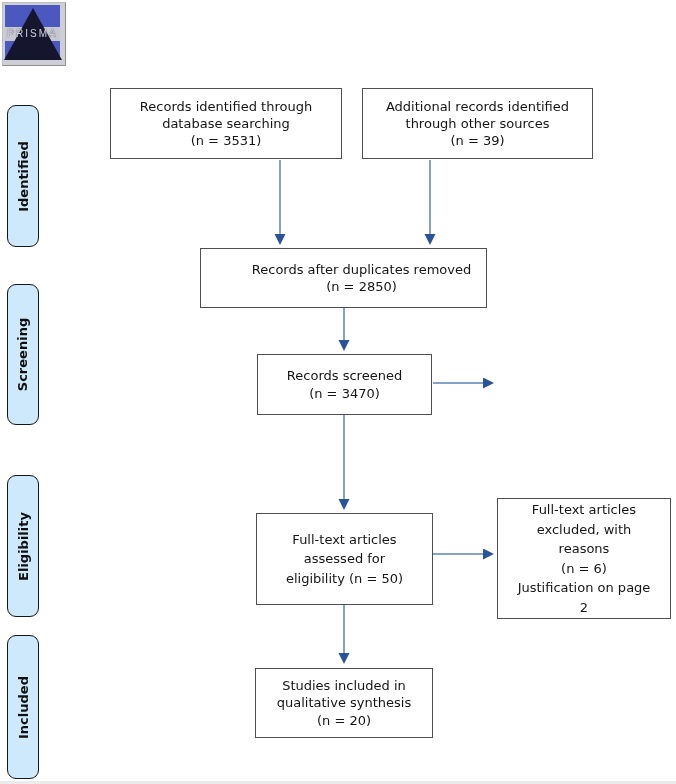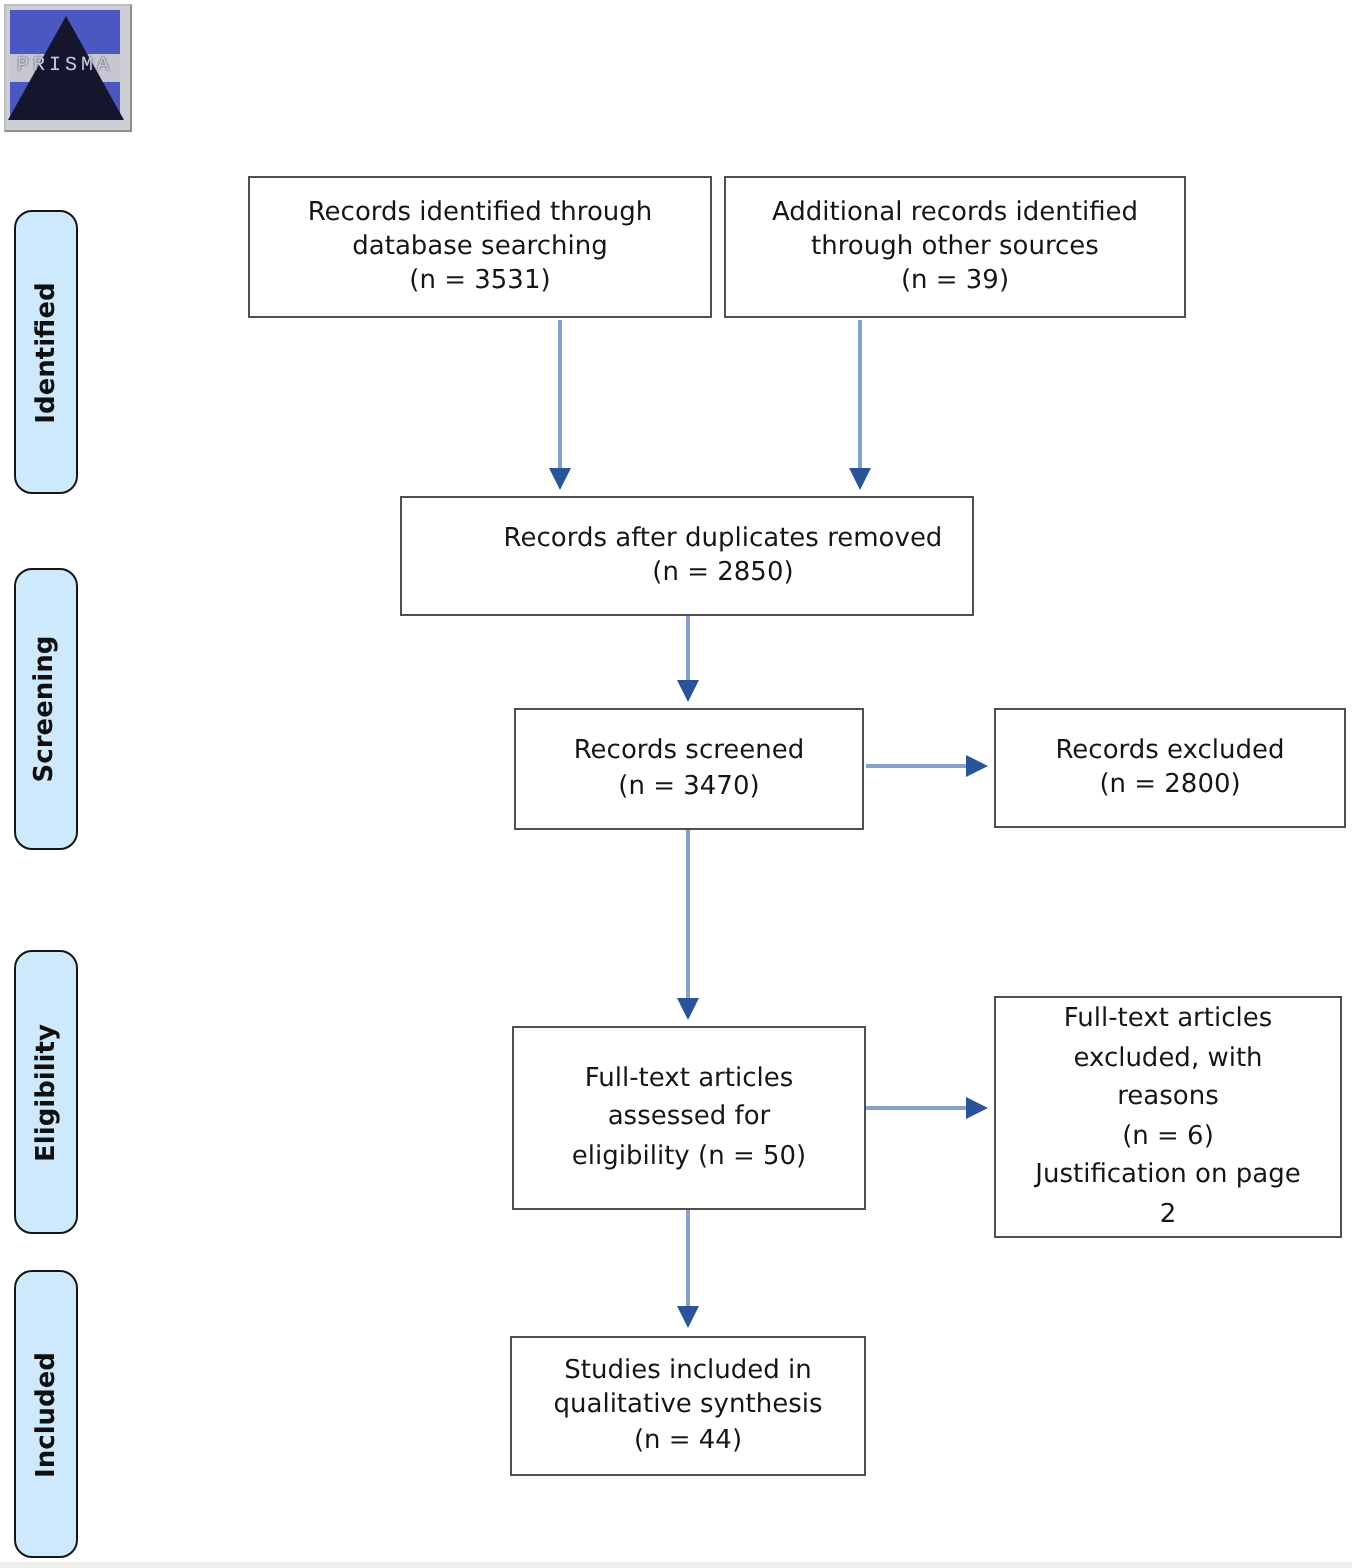--- a/index.html
+++ b/index.html
@@ -19,21 +19,21 @@
   }
   .logo-blue{position:absolute;left:2px;top:2px;width:55px;height:53px;background:var(--logo-blue,#4a58c0);}
   .logo-band{position:absolute;left:2px;top:24px;width:55px;height:14px;background:#c6c7d0;}
   .logo-tri{
     position:absolute;left:1px;bottom:5px;width:0;height:0;
     border-left:29px solid transparent;border-right:29px solid transparent;
     border-bottom:52px solid var(--logo-navy,#15152e);
   }
   .logo-text{
     position:absolute;left:0;top:25px;width:59px;text-align:center;
-    font-family:Liberation Mono, monospace;
+    font-family:Liberation Sans, sans-serif;
     font-size:10px;letter-spacing:2px;color:#cbccd8;text-shadow:0 0 1px #2a2a40;
   }
   
   .stage{
     position:absolute;left:7px;width:32px;box-sizing:border-box;
     background:var(--stage-fill,#cde9fb);border:1.6px solid #161616;border-radius:9px;
     display:flex;align-items:center;justify-content:center;
   }
   .stage span{
     transform:rotate(-90deg);white-space:nowrap;
@@ -47,21 +47,21 @@
   .fbox{
     position:absolute;box-sizing:border-box;background:#fff;
     border:1.6px solid var(--box-border,#4f4f4f);
     display:flex;align-items:center;justify-content:center;
   }
   .fbox span{
     white-space:pre-line;text-align:center;
     font-size:13px;line-height:1.32;color:#151515;
   }
   .fbox.roomy span{line-height:1.5;}
-  #box-db{left:124px;top:88px;width:232px;height:71px;}
+  #box-db{left:110px;top:88px;width:232px;height:71px;}
   #box-other{left:362px;top:88px;width:231px;height:71px;}
   #box-dup{left:200px;top:248px;width:287px;height:60px;padding-left:36px;}
   #box-screened{left:257px;top:354px;width:175px;height:61px;}
   #box-excluded{left:497px;top:354px;width:176px;height:60px;}
   #box-fulltext{left:256px;top:513px;width:177px;height:92px;}
   #box-ft-excluded{left:497px;top:498px;width:174px;height:121px;}
   #box-included{left:255px;top:668px;width:178px;height:70px;}
   
   .arrows{position:absolute;left:0;top:0;pointer-events:none;}
   .arrows line{stroke:var(--arrow-line,#85a3ca);stroke-width:2;}
@@ -106,41 +106,37 @@
 (n = 39)</span>
   </div>
   <div class="fbox" id="box-dup">
     <span>Records after duplicates removed
 (n = 2850)</span>
   </div>
   <div class="fbox" id="box-screened">
     <span>Records screened
 (n = 3470)</span>
   </div>
-  <div class="fbox" id="box-excluded">
-    <span>Records excluded
-(n = 2800)</span>
-  </div>
   <div class="fbox roomy" id="box-fulltext">
     <span>Full-text articles
 assessed for
 eligibility (n = 50)</span>
   </div>
   <div class="fbox roomy" id="box-ft-excluded">
     <span>Full-text articles
 excluded, with
 reasons
 (n = 6)
 Justification on page
 2</span>
   </div>
   <div class="fbox" id="box-included">
     <span>Studies included in
 qualitative synthesis
-(n = 44)</span>
+(n = 20)</span>
   </div>
 
   <svg class="arrows" width="676" height="784">
     <defs>
       <marker id="ah" markerUnits="userSpaceOnUse" markerWidth="13" markerHeight="12" refX="9" refY="5.5" orient="auto">
         <path class="ah" d="M0,0 L11,5.5 L0,11 Z"></path>
       </marker>
     </defs>
     <line x1="280" y1="160" x2="280" y2="243" marker-end="url(#ah)"></line>
     <line x1="430" y1="160" x2="430" y2="243" marker-end="url(#ah)"></line>

